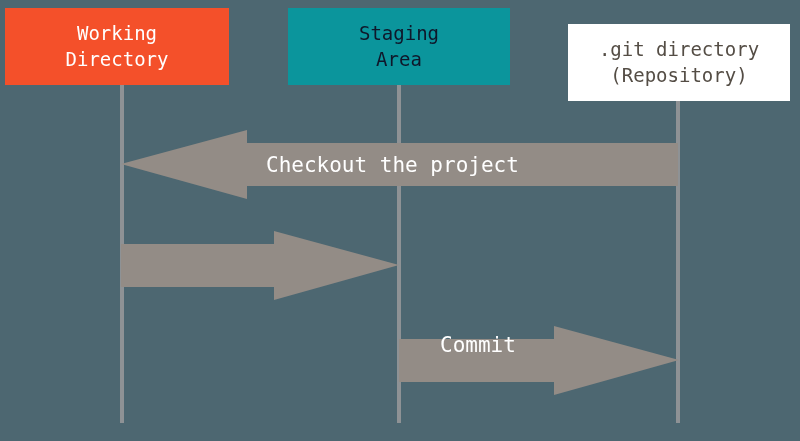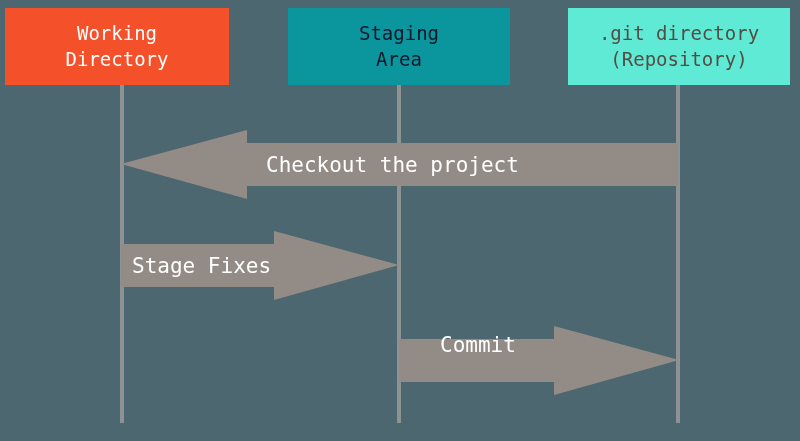--- a/index.html
+++ b/index.html
@@ -76,24 +76,23 @@
   <div class="node-box" style="left:5px; top:8px; width:224px; height:77px; background:#f4502a; color:#ffffff;">
     <span class="node-label">Working
 Directory</span>
   </div>
 
   <div class="node-box" style="left:288px; top:8px; width:222px; height:77px; background:#0b959c; color:#0f172a;">
     <span class="node-label">Staging
 Area</span>
   </div>
 
-  <div class="node-box" style="left:568px; top:8px; width:222px; height:77px; background:#5eead4; color:#544d45;">
+  <div class="node-box" style="left:568px; top:24px; width:222px; height:77px; background:#ffffff; color:#544d45;">
     <span class="node-label">.git directory
 (Repository)</span>
   </div>
 
   <span class="arrow-label" style="left:266px; top:155px;">Checkout the project</span>
 
-  <span class="arrow-label" style="left:132px; top:256px;">Stage Fixes</span>
 
   <span class="arrow-label" style="left:440px; top:335px;">Commit</span>
 
 </div>
 
 </body></html>

